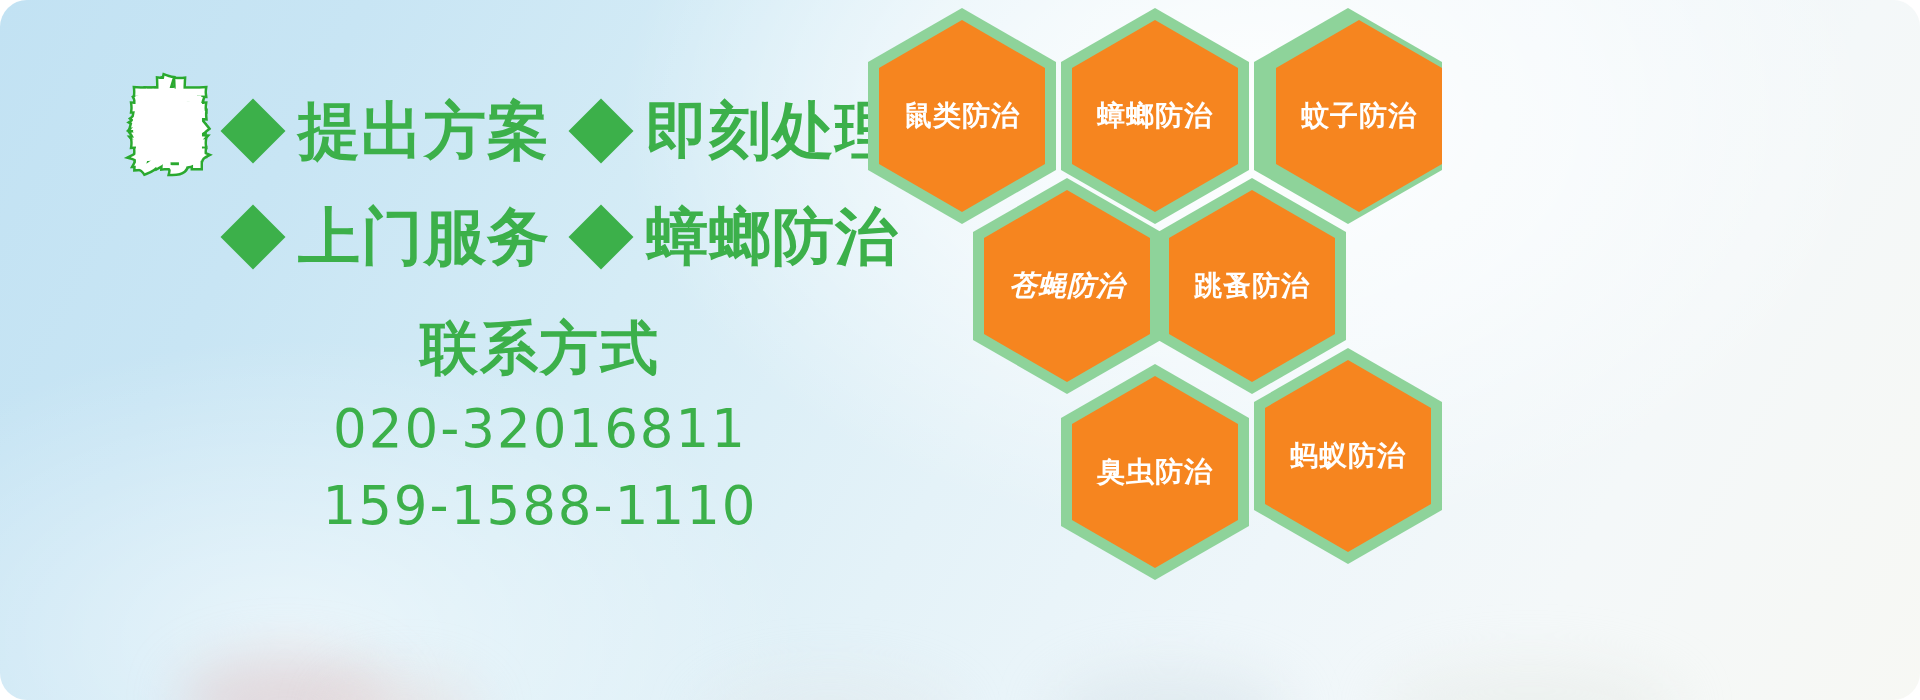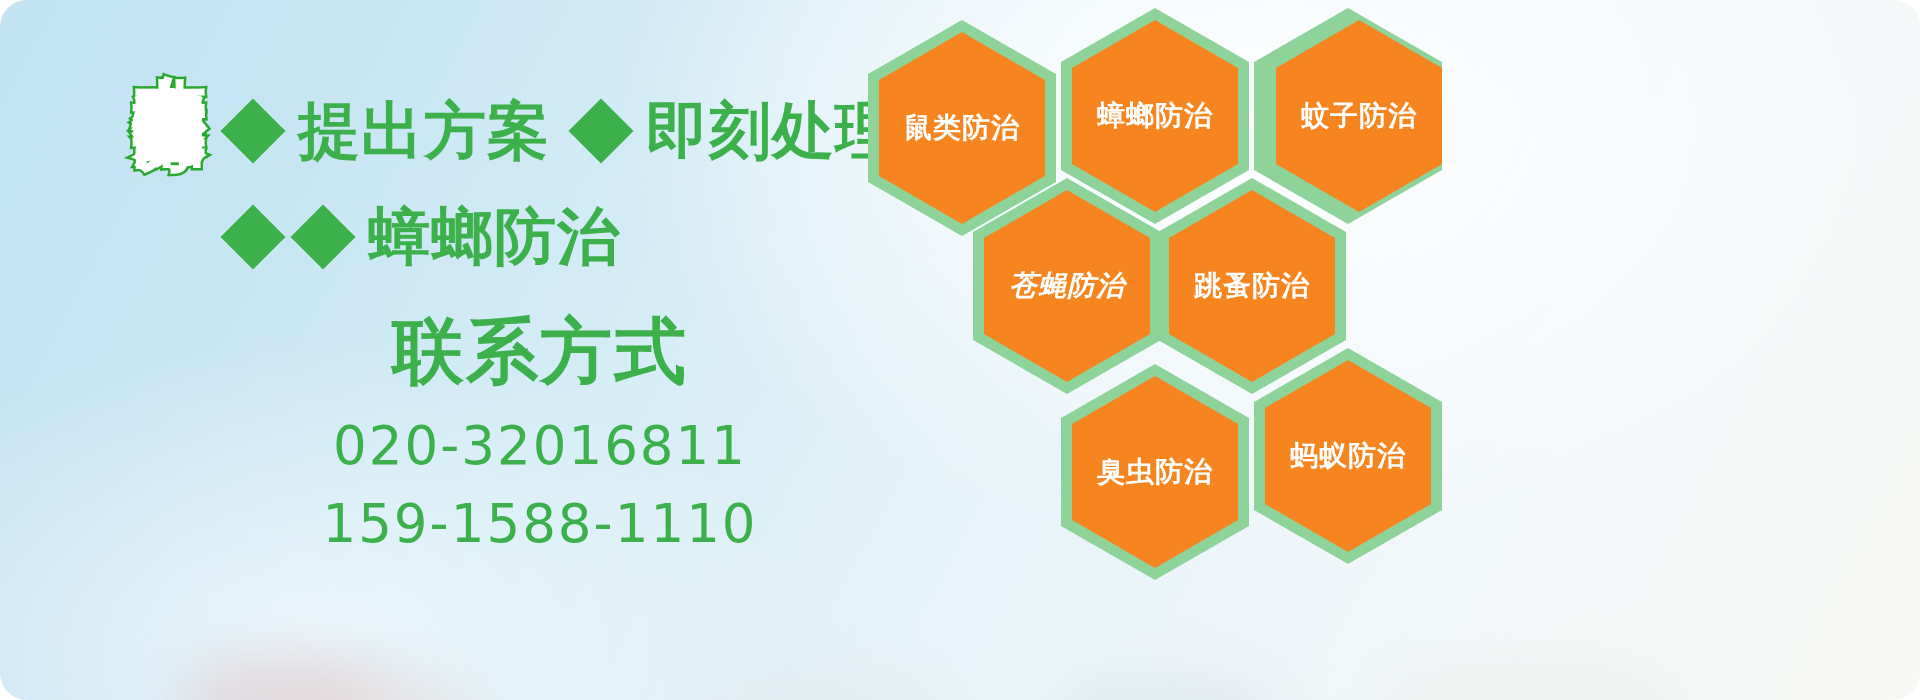--- a/index.html
+++ b/index.html
@@ -92,22 +92,22 @@
 
   
   .contact {
     position: absolute;
     left: 250px;
     top: 312px;
     width: 580px;
     text-align: center;
   }
   .contact-title {
-    font-family: Liberation Mono, monospace;
-    font-size: 72px;
+    font-family: Liberation Sans, sans-serif;
+    font-size: 58px;
     font-weight: bold;
     color: #3cb04a;
     letter-spacing: 2px;
     line-height: 1.25;
   }
   .contact-phone {
     font-family: "DejaVu Sans", "Liberation Sans", sans-serif;
     font-size: 53px;
     font-weight: normal;
     color: #3cb04a;
@@ -146,21 +146,21 @@
   .hex .hex-label {
     font-family: "DejaVu Sans", "Liberation Sans", sans-serif;
     font-size: 28px;
     font-weight: bold;
     color: #ffffff;
     letter-spacing: 1px;
     white-space: nowrap;
   }
 
   
-  .hex.r1c1 { left: 8px;   top: 20px; }
+  .hex.r1c1 { left: 8px;   top: 8px; }
   .hex.r1c2 { left: 201px; top: 8px; }
   .hex.r1c3 { left: 394px; top: 8px; justify-content: flex-end; }
 
   .hex.r2c1 { left: 113px; top: 178px; font-style: italic; }
   .hex.r2c2 { left: 298px; top: 178px; }
 
   .hex.r3c1 { left: 8px;   top: 348px; }
   .hex.r3c2 { left: 201px; top: 364px; }
   .hex.r3c3 { left: 394px; top: 348px; }
 </style>
@@ -181,20 +181,21 @@
 
     <div class="bullet-row">
       <span class="diamond"></span>
       <span class="bullet-text">提出方案</span>
       <span class="diamond"></span>
       <span class="bullet-text">即刻处理</span>
     </div>
 
     <div class="bullet-row">
       <span class="diamond"></span>
+      <span class="bullet-text">上门服务</span>
       <span class="diamond"></span>
       <span class="bullet-text">蟑螂防治</span>
     </div>
 
   </div>
 
   <div class="contact">
     <div class="contact-title">联系方式</div>
     <div class="contact-phone">020-32016811</div>
     <div class="contact-phone">159-1588-1110</div>

